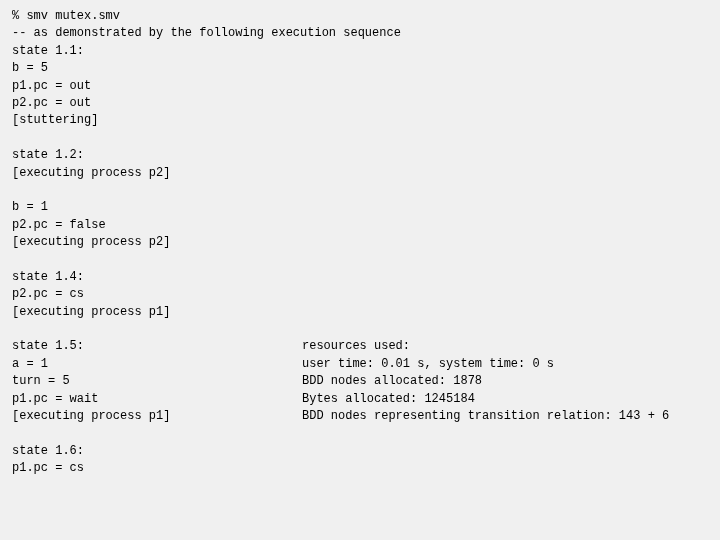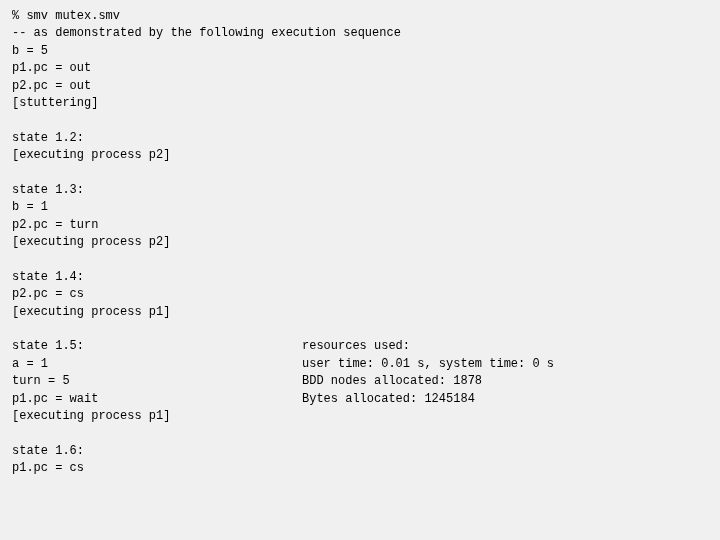--- a/index.html
+++ b/index.html
@@ -41,31 +41,31 @@
     .col-right {
       padding-left: 30px;
     }
   </style>
 </head>
 <body>
 
 <div class="terminal">
   <span class="line">% smv mutex.smv</span>
   <span class="line">-- as demonstrated by the following execution sequence</span>
+  <span class="line">state 1.1:</span>
   <span class="line">b = 5</span>
   <span class="line">p1.pc = out</span>
   <span class="line">p2.pc = out</span>
   <span class="line">[stuttering]</span>
   <span class="blank"></span>
   <span class="line">state 1.2:</span>
   <span class="line">[executing process p2]</span>
   <span class="blank"></span>
-  <span class="line">state 1.3:</span>
   <span class="line">b = 1</span>
-  <span class="line">p2.pc = turn</span>
+  <span class="line">p2.pc = false</span>
   <span class="line">[executing process p2]</span>
   <span class="blank"></span>
   <span class="line">state 1.4:</span>
   <span class="line">p2.pc = cs</span>
   <span class="line">[executing process p1]</span>
   <span class="blank"></span>
 
   <div class="row-group">
     <div class="col-left">
       <span class="line">state 1.5:</span>
@@ -76,15 +76,16 @@
       <span class="blank"></span>
       <span class="line">state 1.6:</span>
       <span class="line">p1.pc = cs</span>
 
     </div>
     <div class="col-right">
       <span class="line">resources used:</span>
       <span class="line">user time: 0.01 s, system time: 0 s</span>
       <span class="line">BDD nodes allocated: 1878</span>
       <span class="line">Bytes allocated: 1245184</span>
+      <span class="line">BDD nodes representing transition relation: 143 + 6</span>
     </div>
   </div>
 </div>
 
 </body></html>

